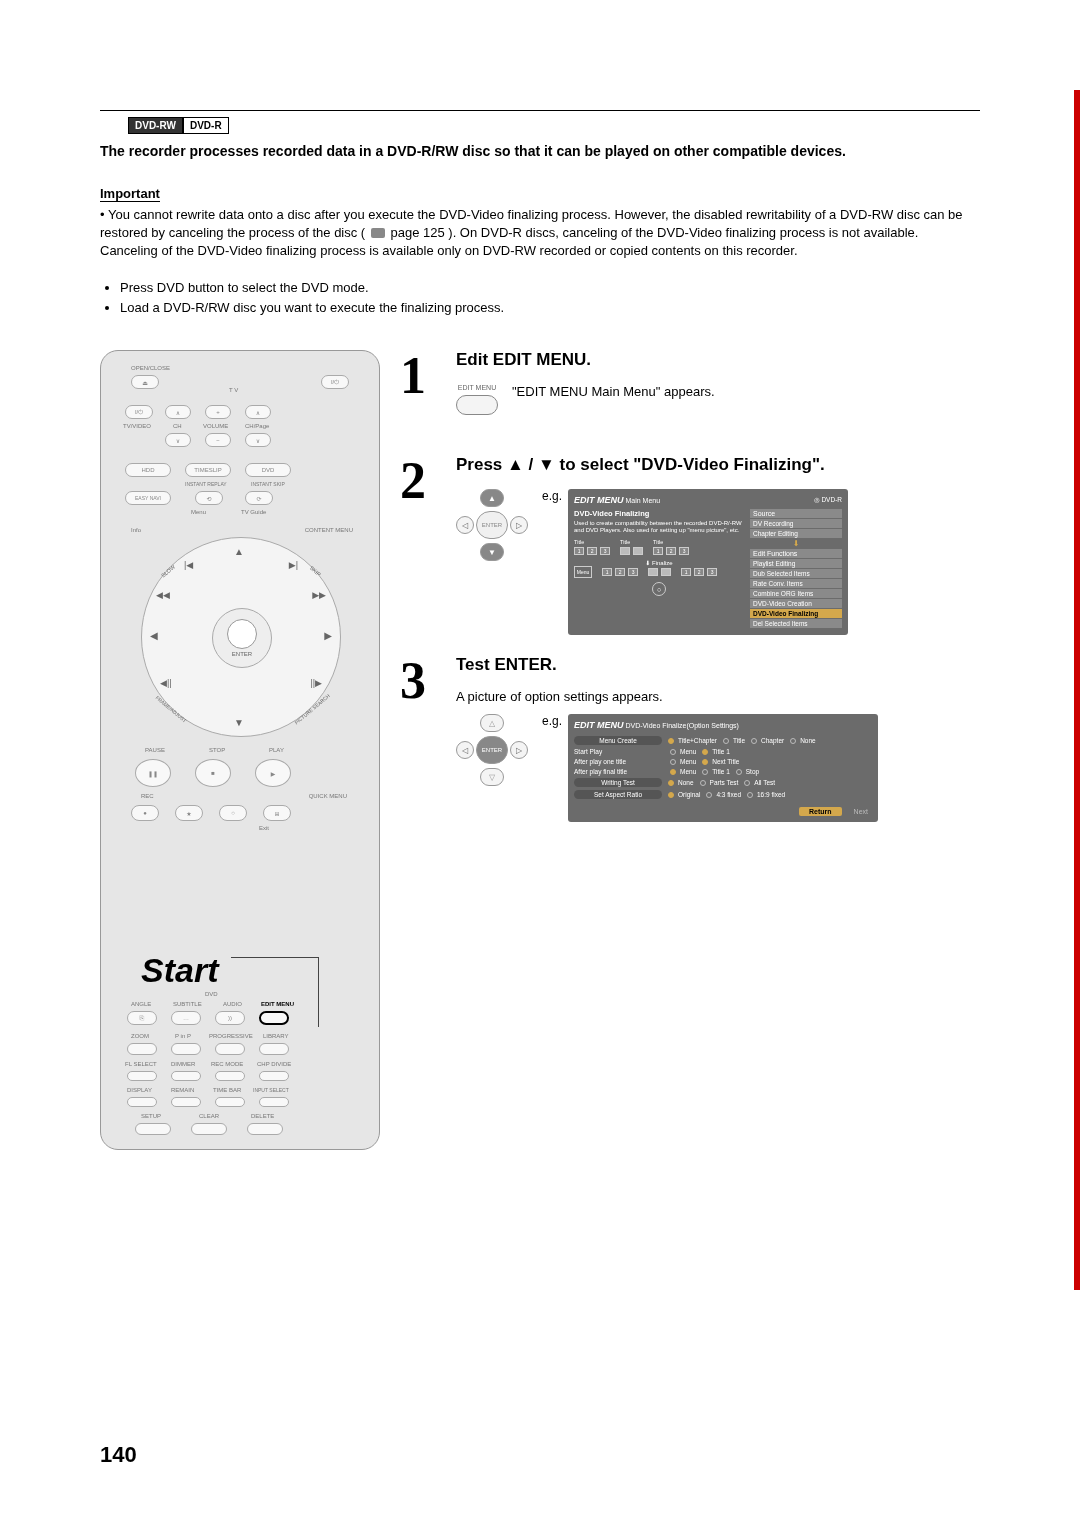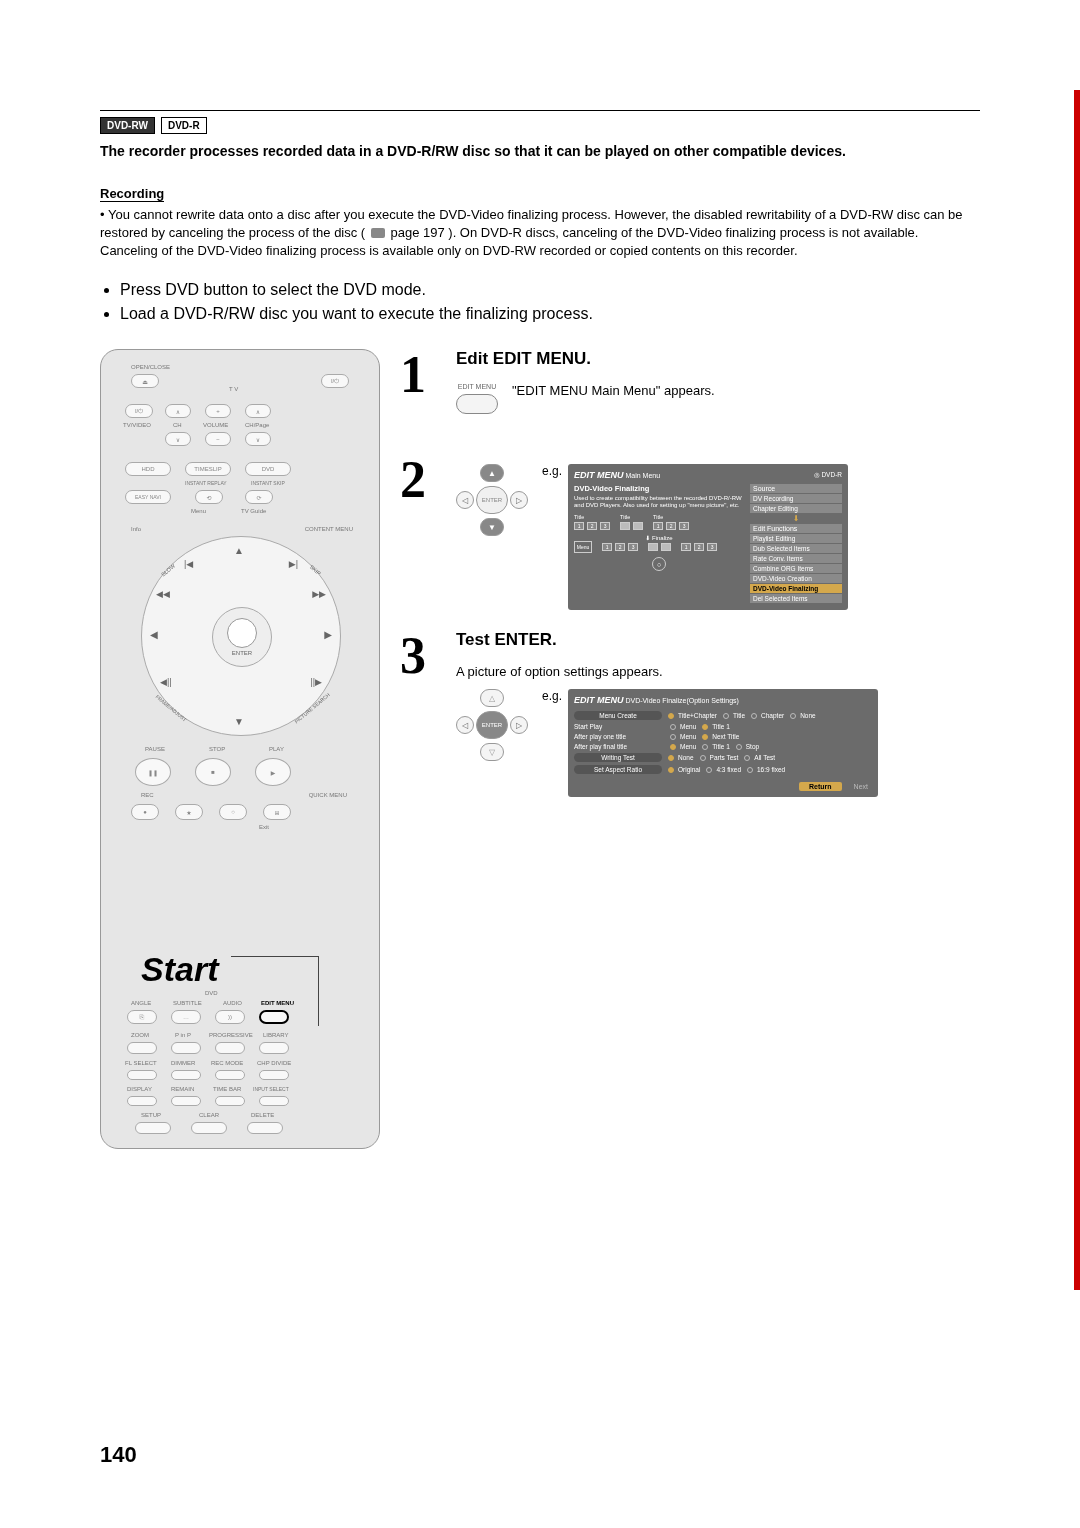--- a/index.html
+++ b/index.html
@@ -2,32 +2,32 @@
 <html><head>
 <meta charset="utf-8">
 <style>
   * { margin: 0; padding: 0; box-sizing: border-box; }
   body { font-family: Arial, Helvetica, sans-serif; background: #fff; width: 1080px; height: 1528px; position: relative; }
   .page { position: relative; width: 1080px; height: 1528px; padding: 80px 100px 60px 100px; }
   .red-bar { position: absolute; top: 90px; right: 0; width: 6px; height: 1200px; background: #c00; }
   .header-section { margin-top: 30px; }
   .editing-label { font-weight: bold; font-size: 14px; }
   .editing-underline { border-bottom: 1px solid #000; width: 100%; margin-top: 2px; margin-bottom: 6px; }
-  .badges { display: flex; gap: 6px; margin-bottom: 8px; }
+  .badges { display: flex; gap: 0; margin-bottom: 8px; margin-left: 28px; }
   .badge { font-size: 10px; font-weight: bold; padding: 2px 6px; border: 1px solid #000; }
   .badge-dark { background: #333; color: #fff; }
   .badge-light { background: #fff; color: #000; }
   .title-bar { background: #000; color: #fff; padding: 8px 14px; font-size: 34px; font-weight: bold; margin-bottom: 10px; }
   .intro-bold { font-weight: bold; font-size: 14px; margin-bottom: 22px; line-height: 1.4; }
   .important-label { font-weight: bold; font-size: 13px; border-bottom: 1px solid #000; display: inline-block; margin-bottom: 4px; }
   .important-text { font-size: 13px; line-height: 1.4; margin-bottom: 18px; }
   .prep-row { display: flex; align-items: center; gap: 6px; margin-bottom: 4px; }
   .prep-square { width: 10px; height: 10px; background: #000; }
   .prep-label { font-weight: bold; font-style: italic; font-size: 14px; }
-  .prep-ul { list-style: disc; margin-left: 20px; font-size: 16px; line-height: 1.5; margin-bottom: 23px; }
+  .prep-ul { list-style: disc; margin-left: 20px; font-size: 13px; line-height: 1.5; margin-bottom: 33px; }
   .content-row { display: flex; gap: 20px; }
   .remote-col { width: 280px; position: relative; }
   .steps-col { flex: 1; }
   .remote-box { width: 280px; height: 800px; background: #e6e6e6; border: 1px solid #999; border-radius: 18px; position: relative; font-size: 7px; color: #666; }
   .start-label { position: absolute; left: 40px; top: 600px; font-size: 34px; font-weight: bold; font-style: italic; color: #000; }
   .step { display: flex; gap: 16px; margin-bottom: 20px; }
   .step-num { font-size: 52px; font-family: 'Times New Roman', serif; font-weight: bold; line-height: 1; width: 40px; }
   .step-body { flex: 1; }
   .step-title { font-weight: bold; font-size: 17px; margin-bottom: 14px; }
   .step-desc { font-size: 13px; margin-bottom: 10px; }
@@ -79,25 +79,25 @@
 
   <div class="header-section">
     <div class="editing-underline"></div>
     <div class="badges">
       <span class="badge badge-dark">DVD-RW</span>
       <span class="badge badge-light">DVD-R</span>
     </div>
     <p class="intro-bold">The recorder processes recorded data in a DVD-R/RW disc so that it can be played on other compatible devices.</p>
 
     <div>
-      <span class="important-label">Recording</span>
+      <span class="important-label">Important</span>
       <p class="important-text">
         <span>• You cannot rewrite data onto a disc after you execute the DVD-Video finalizing process. However, the disabled rewritability of a DVD-RW disc can be restored by canceling the process of the disc (</span>
         <span class="page-ref-icon"></span>
-        <span>page 197</span>
+        <span>page 125</span>
         <span>). On DVD-R discs, canceling of the DVD-Video finalizing process is not available.</span><br>
         <span>Canceling of the DVD-Video finalizing process is available only on DVD-RW recorded or copied contents on this recorder.</span>
       </p>
     </div>
 
     <ul class="prep-ul">
       <li>Press DVD button to select the DVD mode.</li>
       <li>Load a DVD-R/RW disc you want to execute the finalizing process.</li>
     </ul>
   </div>
@@ -235,20 +235,21 @@
             <div>
               <div class="step-desc">"EDIT MENU Main Menu" appears.</div>
             </div>
           </div>
         </div>
       </div>
 
       <div class="step" style="margin-top:40px">
         <div class="step-num">2</div>
         <div class="step-body">
+          <div class="step-title">Press ▲ / ▼ to select "DVD-Video Finalizing".</div>
           <div class="step-icon-row" style="align-items:flex-start;margin-top:10px">
             <div class="dpad">
               <div class="dpad-btn dpad-up">▲</div>
               <div class="dpad-btn dpad-down">▼</div>
               <div class="dpad-btn dpad-left">◁</div>
               <div class="dpad-btn dpad-right">▷</div>
               <div class="dpad-center">ENTER</div>
             </div>
             <div style="display:flex;gap:6px">
               <span class="eg-label">e.g.</span>

